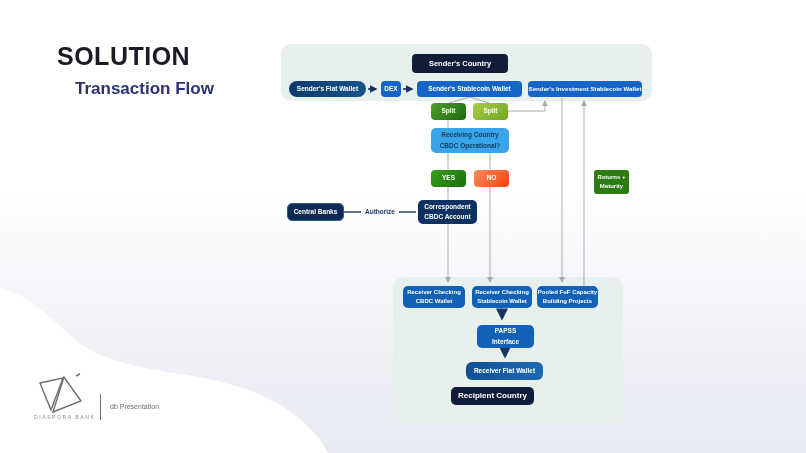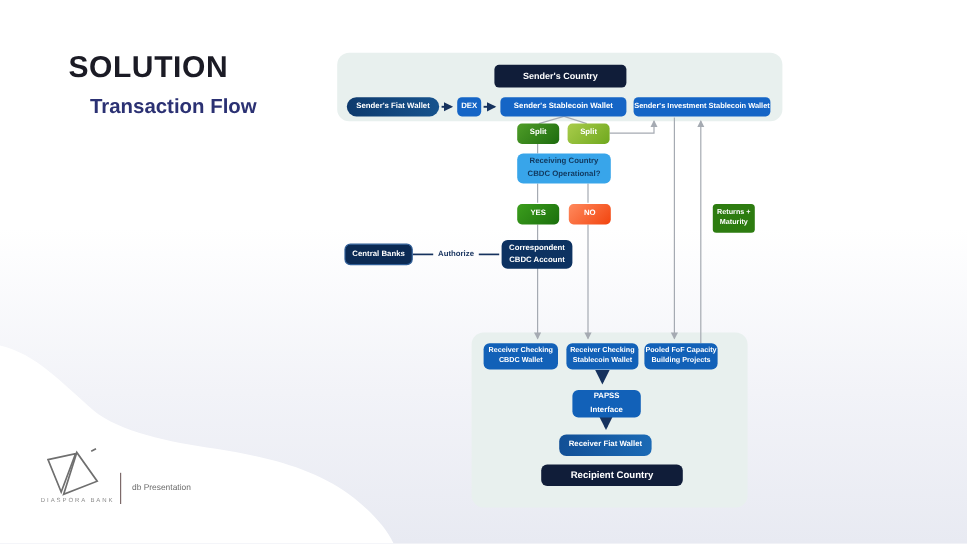--- a/index.html
+++ b/index.html
@@ -17,39 +17,39 @@
   .panel-top{left:281px;top:44px;width:371px;height:57px;}
   .panel-bottom{left:393px;top:277px;width:230px;height:146px;}
   
   svg.conn{left:0;top:0;pointer-events:none;}
   
   .node{
     position:absolute;display:flex;align-items:center;justify-content:center;
     color:#fff;font-weight:bold;text-align:center;border-radius:4px;
     font-size:6.5px;line-height:1.55;white-space:pre-line;box-sizing:border-box;
   }
-  .n-country{left:412px;top:54px;width:110px;height:19px;background:#101d39;font-size:7.5px;border-radius:4px;}
+  .n-country{left:412px;top:54px;width:96px;height:19px;background:#101d39;font-size:7.5px;border-radius:4px;}
   .n-fiat{left:289px;top:81px;width:77px;height:16px;background:linear-gradient(90deg,#0e3a6d,#17538d);border-radius:8px;}
   .n-dex{left:381px;top:81px;width:20px;height:16px;background:#1565c6;}
   .n-stable{left:417px;top:81px;width:105px;height:16px;background:#1565c6;}
   .n-invest{left:528px;top:81px;width:114px;height:16px;background:#1565c6;font-size:6.2px;}
   .n-split1{left:431px;top:103px;width:35px;height:17px;background:linear-gradient(135deg,#4f9d28,#1d6b0e);}
   .n-split2{left:473px;top:103px;width:35px;height:17px;background:linear-gradient(135deg,#a9cc4b,#6fa81e);}
   .n-question{left:431px;top:128px;width:78px;height:25px;background:#38a5ea;color:#11395f;border-radius:5px;}
   .n-yes{left:431px;top:170px;width:35px;height:17px;background:linear-gradient(135deg,#3c9e1d,#1a6f0c);}
   .n-no{left:474px;top:170px;width:35px;height:17px;background:linear-gradient(135deg,#ff8a5e,#f2440e);}
   .n-returns{left:594px;top:170px;width:35px;height:24px;background:#2d7c10;font-size:6px;border-radius:3px;}
   .n-central{left:287px;top:203px;width:57px;height:18px;background:#0b2a54;border:1px solid #2f5d96;border-radius:5px;}
   .n-corr{left:418px;top:200px;width:59px;height:24px;background:#0d3261;border-radius:5px;}
   .n-rcbdc{left:403px;top:286px;width:62px;height:22px;background:#1261b8;border-radius:5px;font-size:6px;}
   .n-rstable{left:472px;top:286px;width:60px;height:22px;background:#1261b8;border-radius:5px;font-size:6px;}
   .n-pooled{left:537px;top:286px;width:61px;height:22px;background:#1261b8;border-radius:5px;font-size:6px;}
   .n-papss{left:477px;top:325px;width:57px;height:23px;background:#1261b8;border-radius:5px;}
   .n-rfiat{left:466px;top:362px;width:77px;height:18px;background:linear-gradient(90deg,#124f96,#1b6ab5);border-radius:6px;}
-  .n-recipient{left:451px;top:387px;width:118px;height:18px;background:#101d39;font-size:8px;border-radius:5px;}
+  .n-recipient{left:451px;top:387px;width:83px;height:18px;background:#101d39;font-size:8px;border-radius:5px;}
   .authorize{left:360px;top:208px;font-size:6.5px;font-weight:bold;color:#16325e;width:40px;text-align:center;}
   
   .brand-text{left:34px;top:414px;font-size:5px;letter-spacing:1.6px;color:#8a8a8a;}
   .divider{left:100px;top:394px;width:1px;height:26px;background:#7d6a6a;}
   .caption{left:110px;top:403px;font-size:7px;color:#6d6d6d;}
 </style>
 </head>
 <body>
 
 <svg class="abs" width="806" height="453" style="left:0;top:0;pointer-events:none;">

